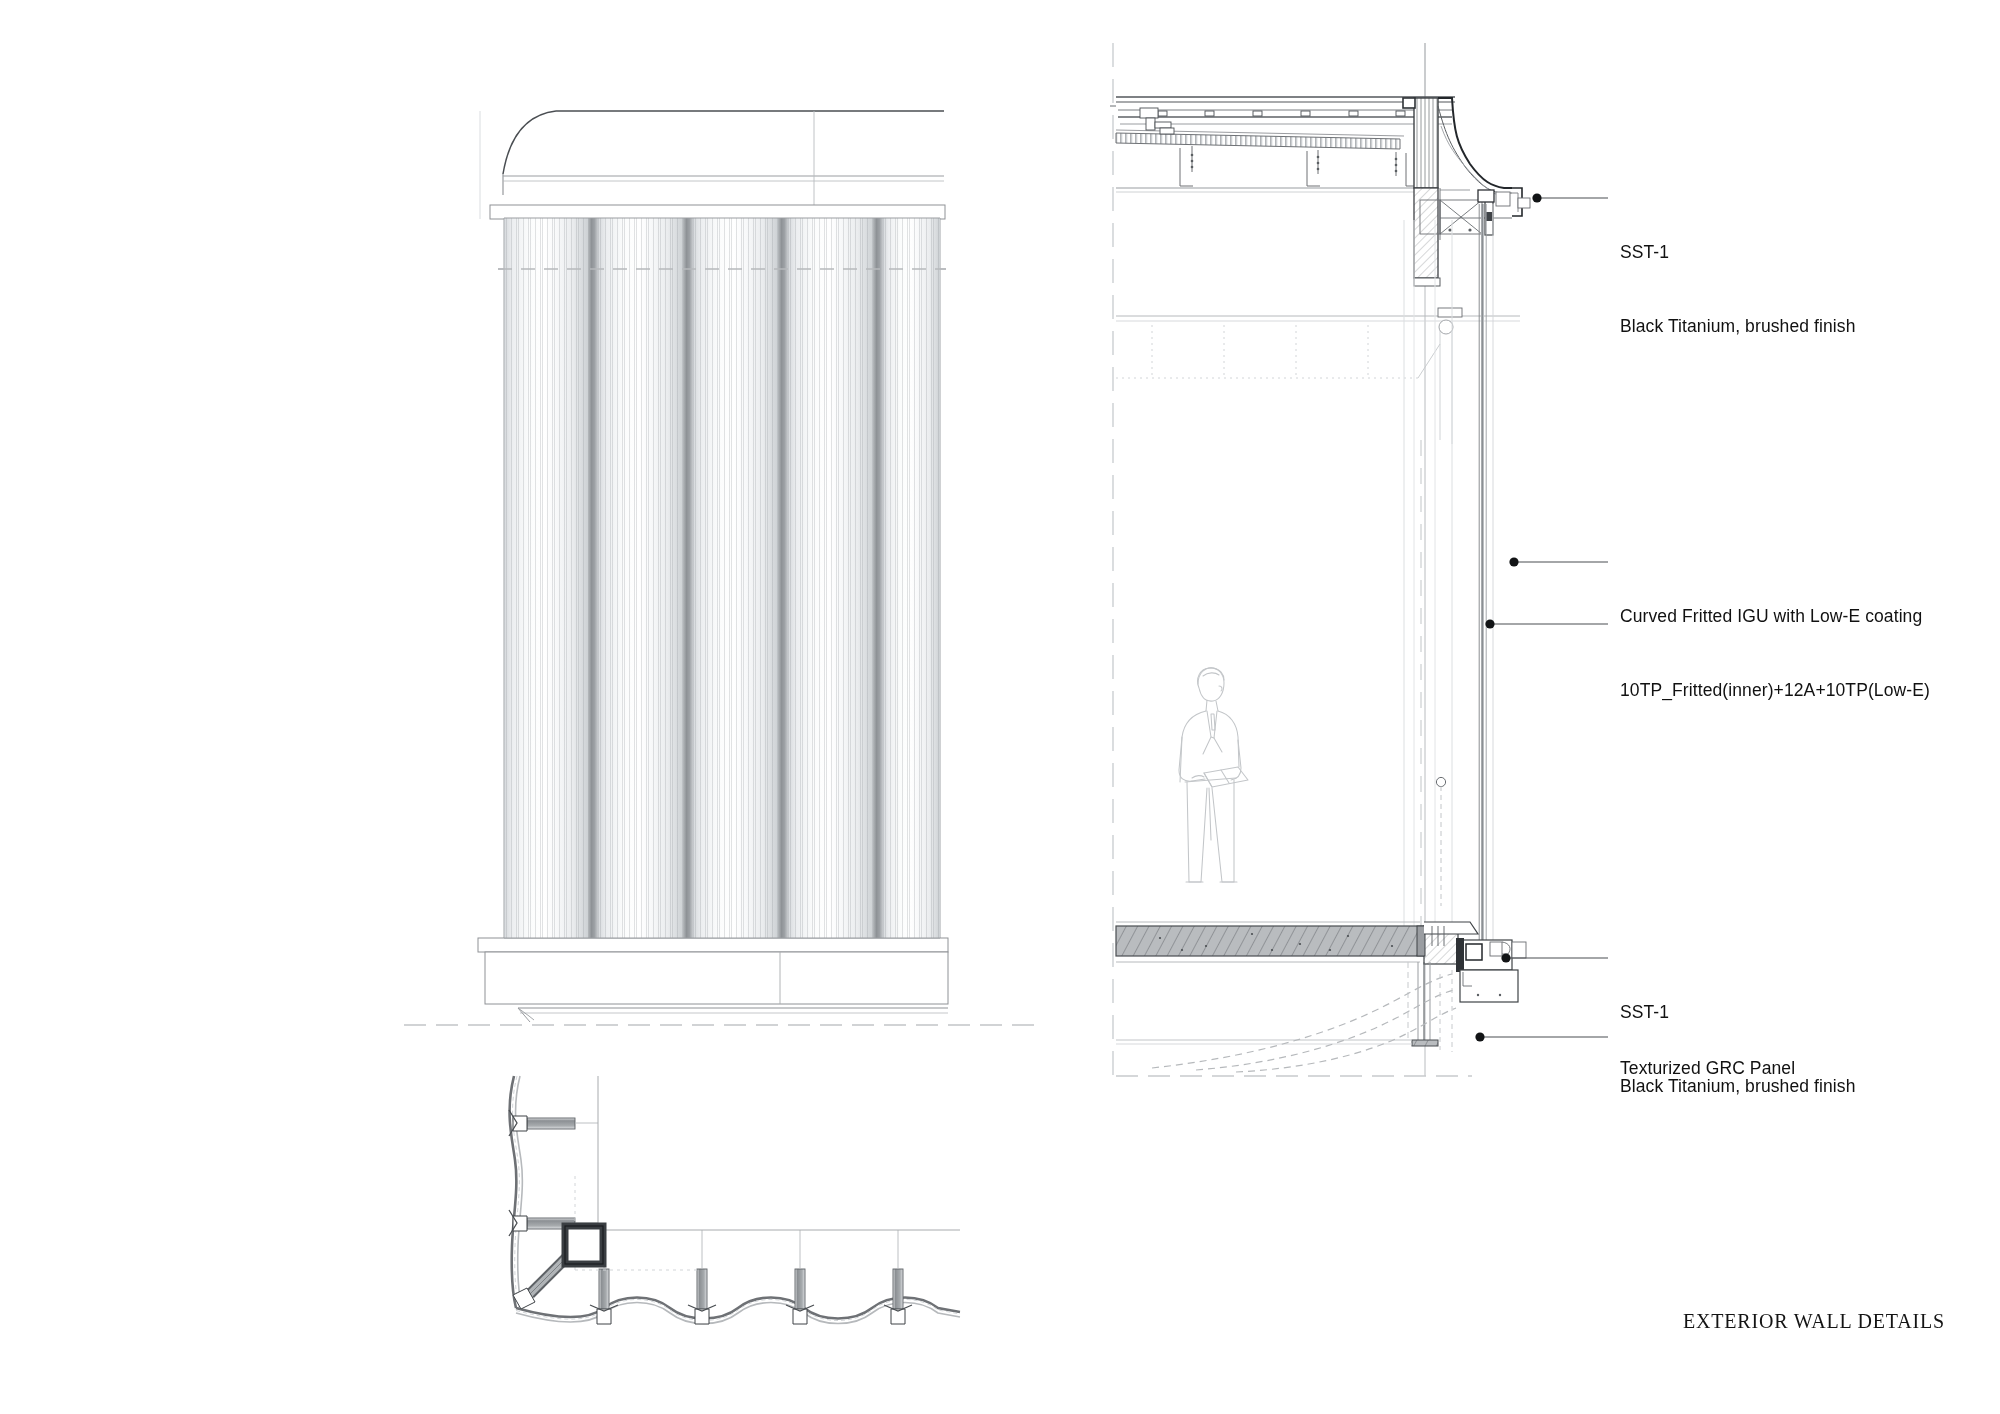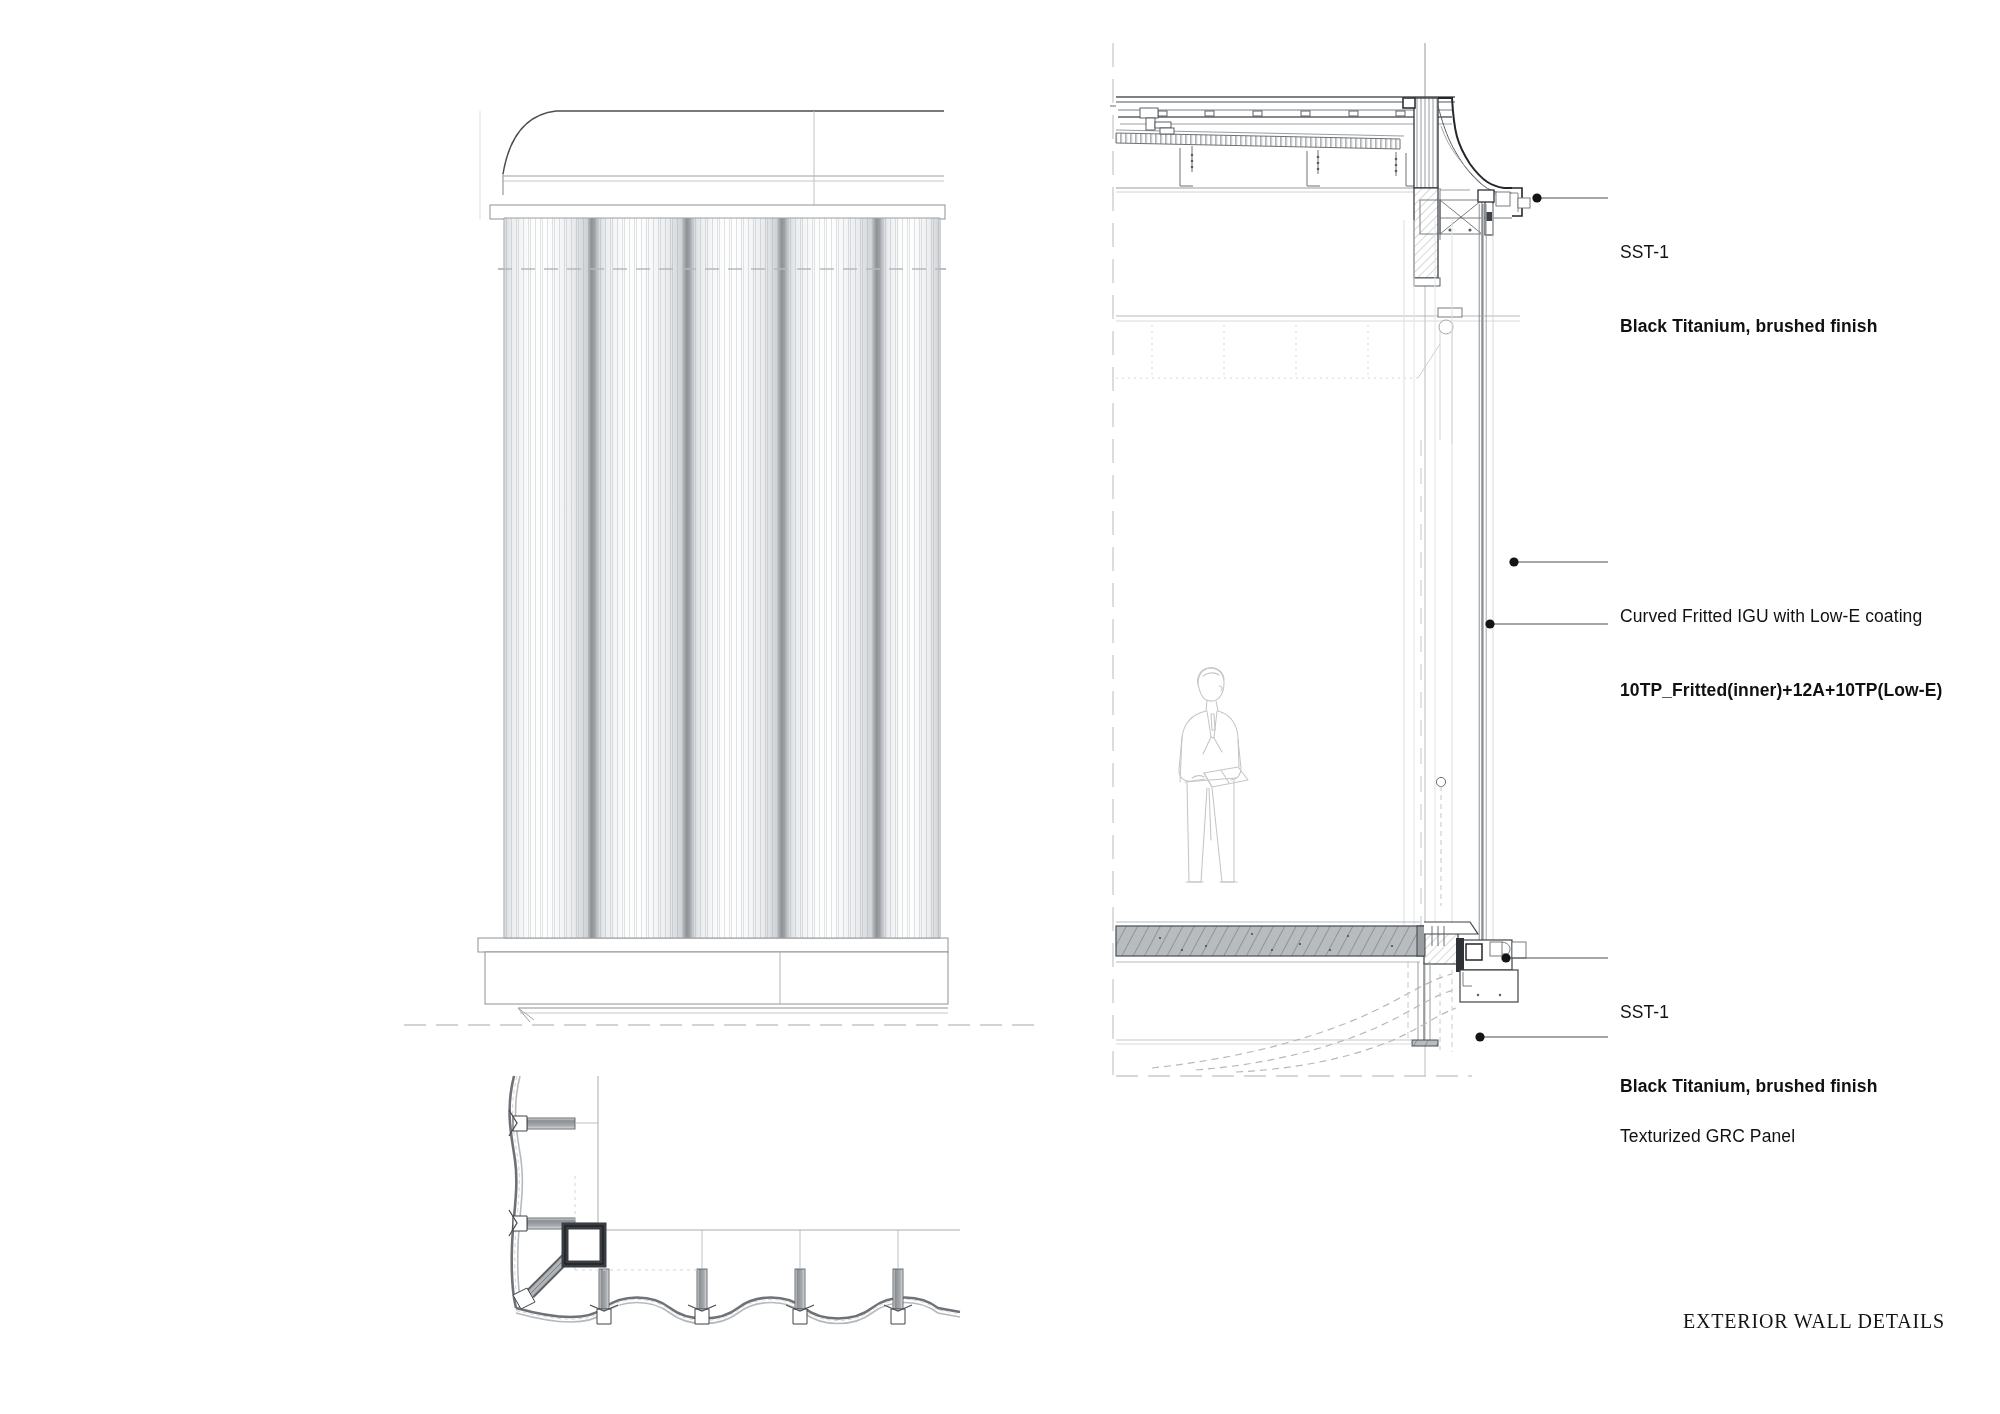--- a/index.html
+++ b/index.html
@@ -35,21 +35,21 @@
   .anno {
     position: absolute;
     font-family: "Liberation Sans", sans-serif;
     font-size: 17.5px;
     line-height: 1.42;
     color: #111111;
     white-space: pre;
     letter-spacing: 0.1px;
   }
   .anno .l1 { display: block; }
-  .anno .l2 { display: block; font-weight: bold; }
+  .anno .l2 { display: block; }
   .sheet-title {
     position: absolute;
     font-family: Liberation Serif, serif;
     font-size: 20px;
     letter-spacing: 0.8px;
     color: #141414;
     white-space: pre;
   }
   
   .glassbay {
@@ -496,19 +496,19 @@
     <span class="l1">Curved Fritted IGU with Low-E coating</span>
     <span class="l2">10TP_Fritted(inner)+12A+10TP(Low-E)</span>
   </div>
 
 
   <div class="anno" style="left:1620px; top:910px;">
     <span class="l1">SST-1</span>
     <span class="l2">Black Titanium, brushed finish</span>
   </div>
 
-  <div class="anno" style="left:1620px; top:1034px;">
+  <div class="anno" style="left:1620px; top:966px;">
     <span class="l1">Texturized GRC Panel</span>
   </div>
 
   <div class="sheet-title" style="left:1683px; top:1270px;">EXTERIOR WALL DETAILS</div>
 
 </div>
 
 </body></html>

